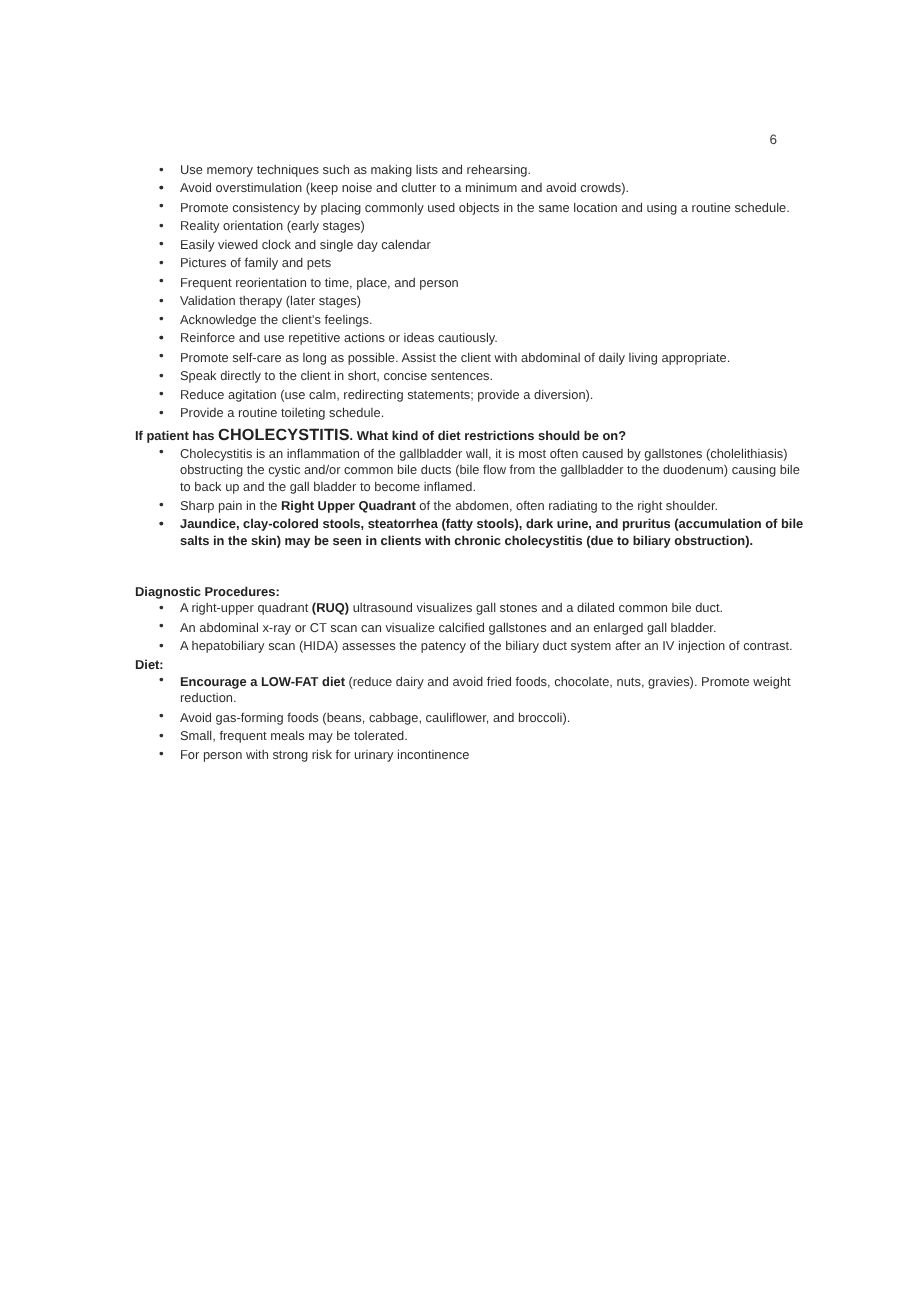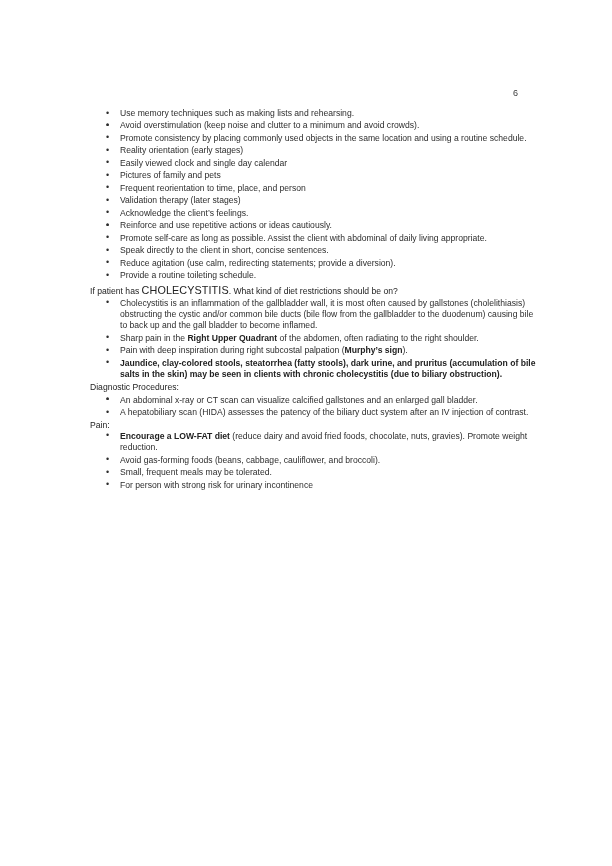--- a/index.html
+++ b/index.html
@@ -46,29 +46,29 @@
     top: -0.5px;
     font-size: 9px;
     color: #2d2d2d;
   }
   .heading {
     margin: 0;
     font-weight: bold;
     color: #222222;
     max-width: 450px;
   }
-  .heading strong, .heading span { font-weight: normal; }
+  .heading strong, .heading span { font-weight: bold; }
   strong { font-weight: bold; color: #222222; }
   .seg-large {
     font-size: 10.8px;
     letter-spacing: 0.1px;
   }
   
   .h-chole { margin-top: 2px; line-height: 13px; }
-  .h-diag  { margin-top: 2px; line-height: 11.3px; }
+  .h-diag  { margin-top: 22px; line-height: 11.3px; }
   .h-diet  { margin-top: 0; line-height: 11.3px; }
   .h-kegel { margin-top: 57px; line-height: 11.3px; }
   .kegel-list { margin-top: 8px; }
 </style>
 </head>
 <body>
 
 <div class="page">
 
   <div class="page-number">6</div>
@@ -90,33 +90,33 @@
       <li><span class="dot">•</span><span><span>Speak directly to the client in short, concise sentences.</span></span></li>
       <li><span class="dot">•</span><span><span>Reduce agitation (use calm, redirecting statements; provide a diversion).</span></span></li>
       <li><span class="dot">•</span><span><span>Provide a routine toileting schedule.</span></span></li>
     </ul>
 
   <p class="heading h-chole"><strong>If patient has </strong><strong class="seg-large">CHOLECYSTITIS</strong><strong>. What kind of diet restrictions should be on?</strong></p>
 
   <ul class="blist">
       <li><span class="dot">•</span><span><span>Cholecystitis is an inflammation of the gallbladder wall, it is most often caused by gallstones (cholelithiasis) obstructing the cystic and/or common bile ducts (bile flow from the gallbladder to the duodenum) causing bile to back up and the gall bladder to become inflamed.</span></span></li>
       <li><span class="dot">•</span><span><span>Sharp pain in the </span><strong>Right Upper Quadrant</strong><span> of the abdomen, often radiating to the right shoulder.</span></span></li>
-      <li><span class="dot">•</span><span><span>Pain with deep inspiration during right subcostal palpation (</span><strong>Murphy’s sign</strong><span>).</span></span></li>
+      <li><span class="dot">•</span></li>
       <li><span class="dot">•</span><span><strong>Jaundice, clay-colored stools, steatorrhea (fatty stools), dark urine, and pruritus (accumulation of bile salts in the skin) may be seen in clients with chronic cholecystitis (due to biliary obstruction).</strong></span></li>
     </ul>
 
   <p class="heading h-diag"><strong>Diagnostic Procedures:</strong></p>
 
   <ul class="blist">
-      <li><span class="dot">•</span></li>
+      <li><span class="dot">•</span><span><span>A right-upper quadrant </span><strong>(RUQ)</strong><span> ultrasound visualizes gall stones and a dilated common bile duct.</span></span></li>
       <li><span class="dot">•</span><span><span>An abdominal x-ray or CT scan can visualize calcified gallstones and an enlarged gall bladder.</span></span></li>
       <li><span class="dot">•</span><span><span>A hepatobiliary scan (HIDA) assesses the patency of the biliary duct system after an IV injection of contrast.</span></span></li>
     </ul>
 
-  <p class="heading h-diet"><strong>Pain:</strong></p>
+  <p class="heading h-diet"><strong>Diet:</strong></p>
 
   <ul class="blist">
       <li><span class="dot">•</span><span><strong>Encourage a LOW-FAT diet</strong><span> (reduce dairy and avoid fried foods, chocolate, nuts, gravies). Promote weight reduction.</span></span></li>
       <li><span class="dot">•</span><span><span>Avoid gas-forming foods (beans, cabbage, cauliflower, and broccoli).</span></span></li>
       <li><span class="dot">•</span><span><span>Small, frequent meals may be tolerated.</span></span></li>
     </ul>
 
 
   <ul class="blist kegel-list">
       <li><span class="dot">•</span><span><span>For person with strong risk for urinary incontinence</span></span></li>

